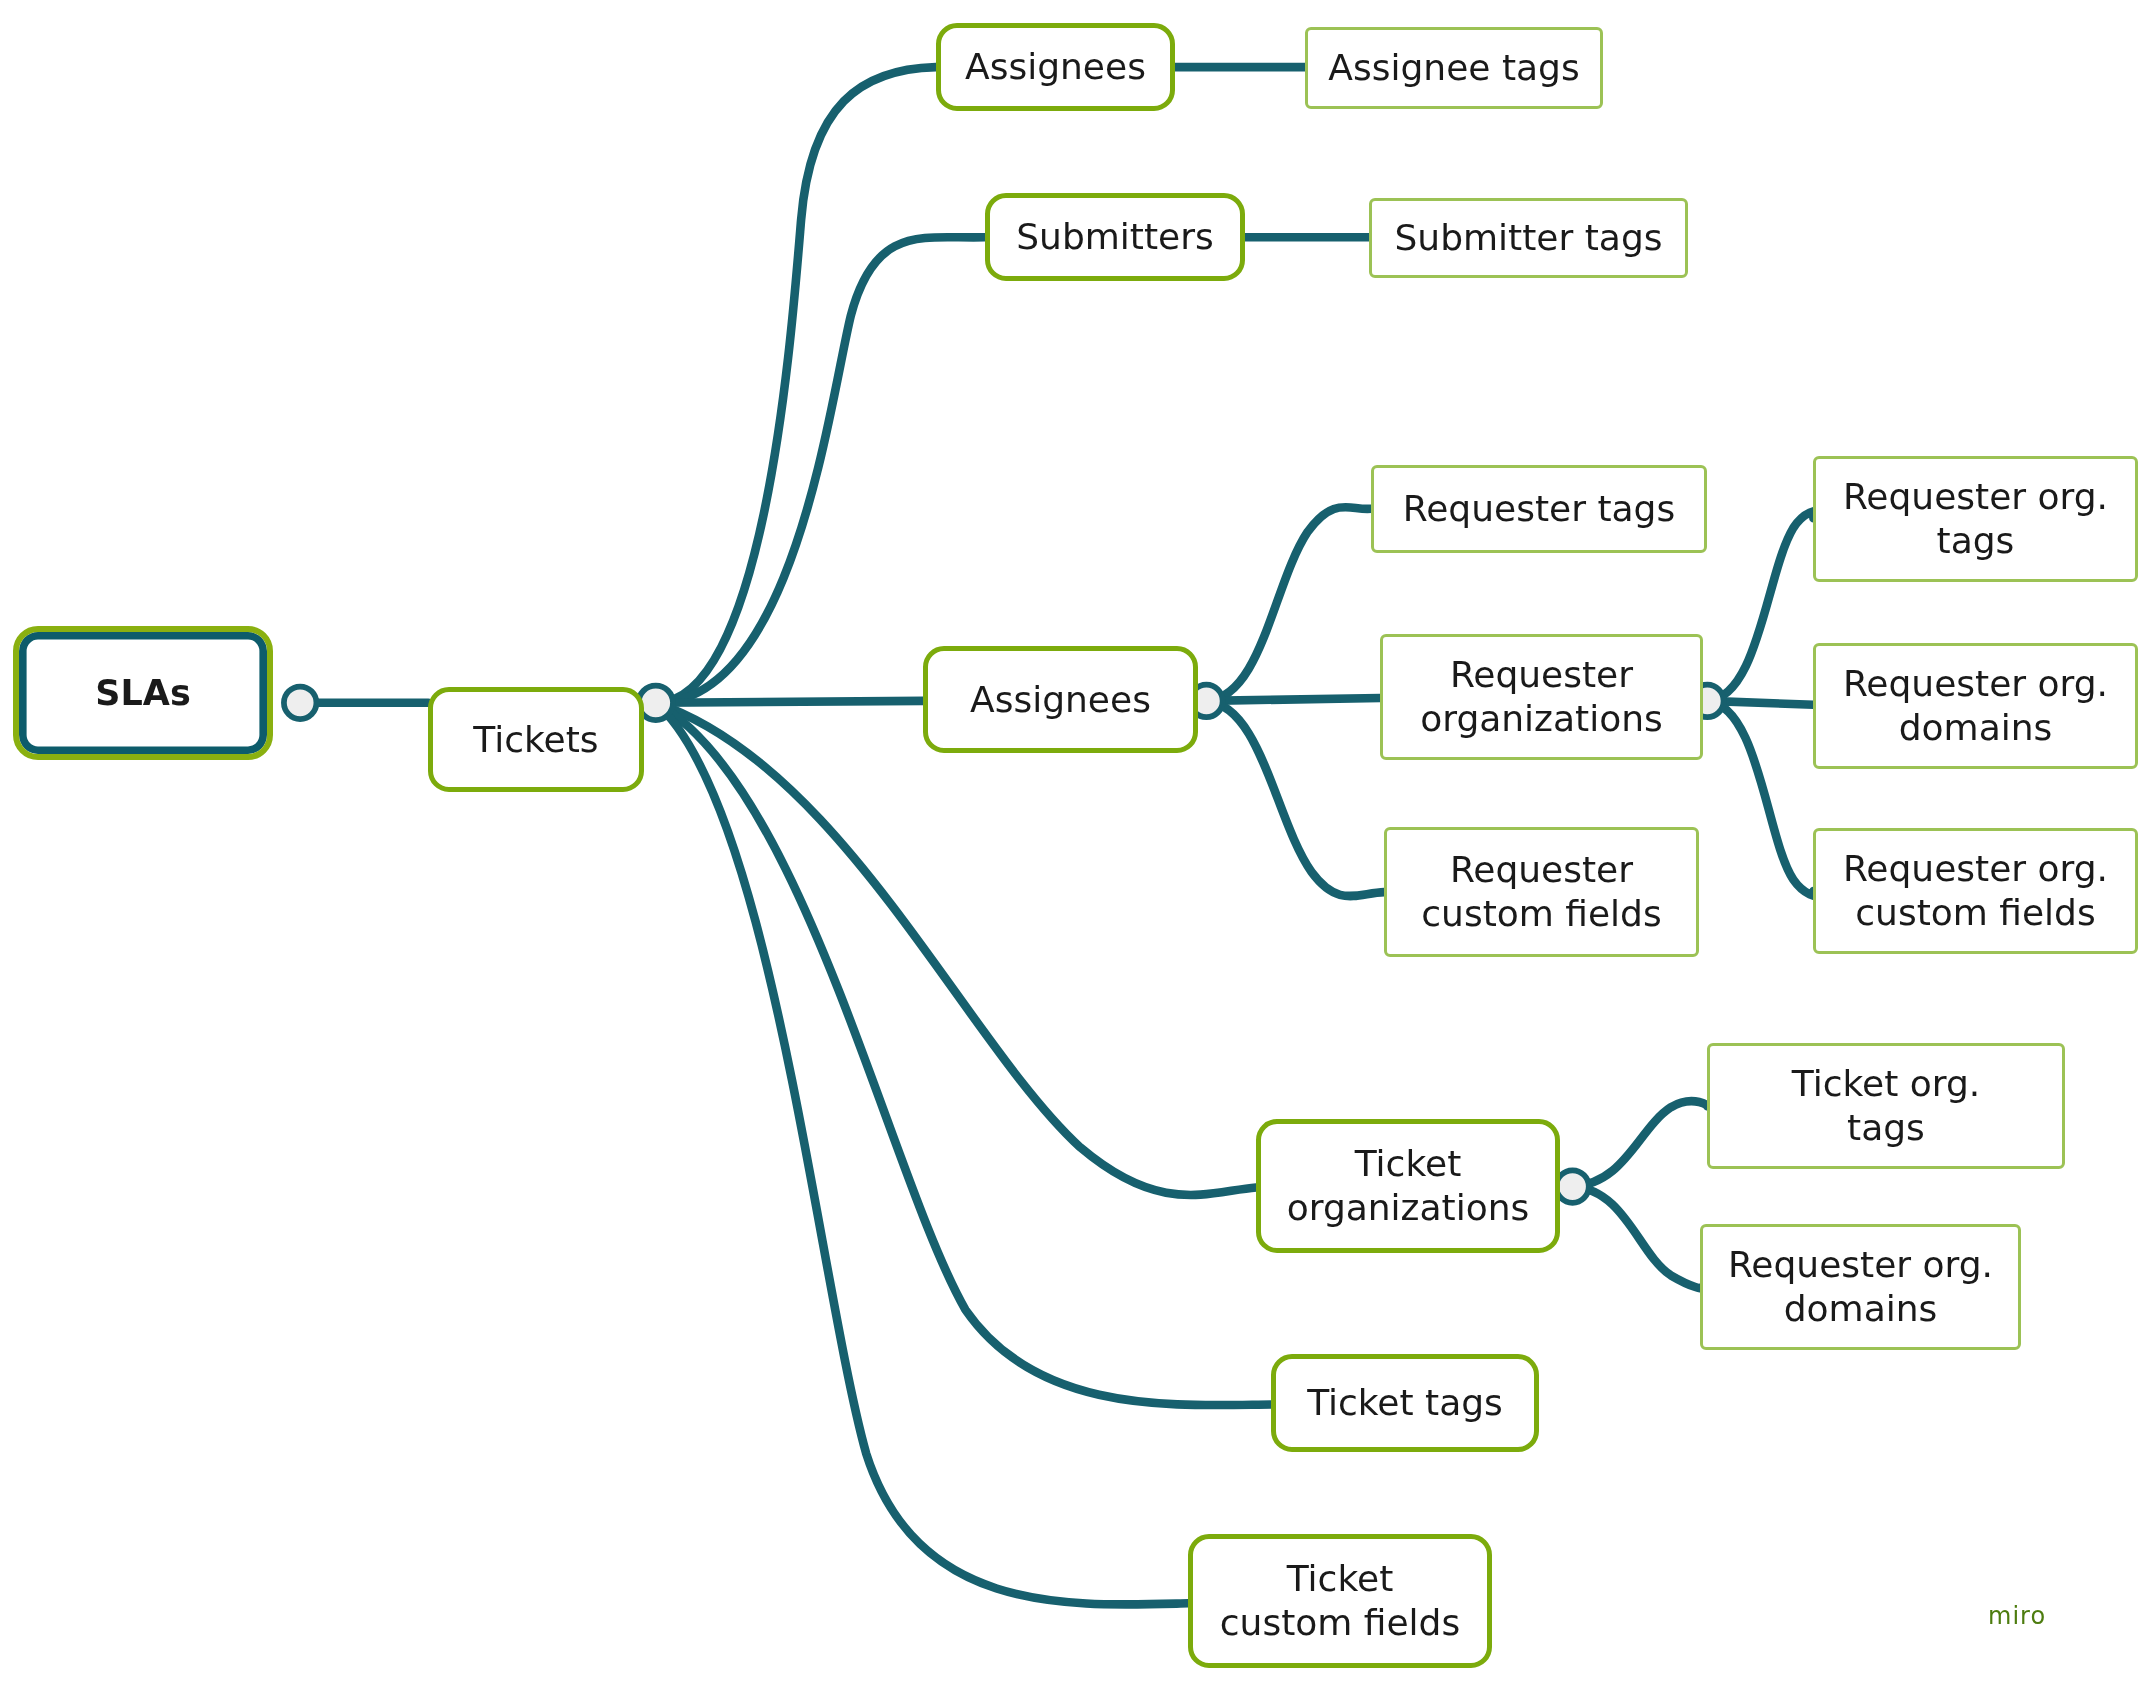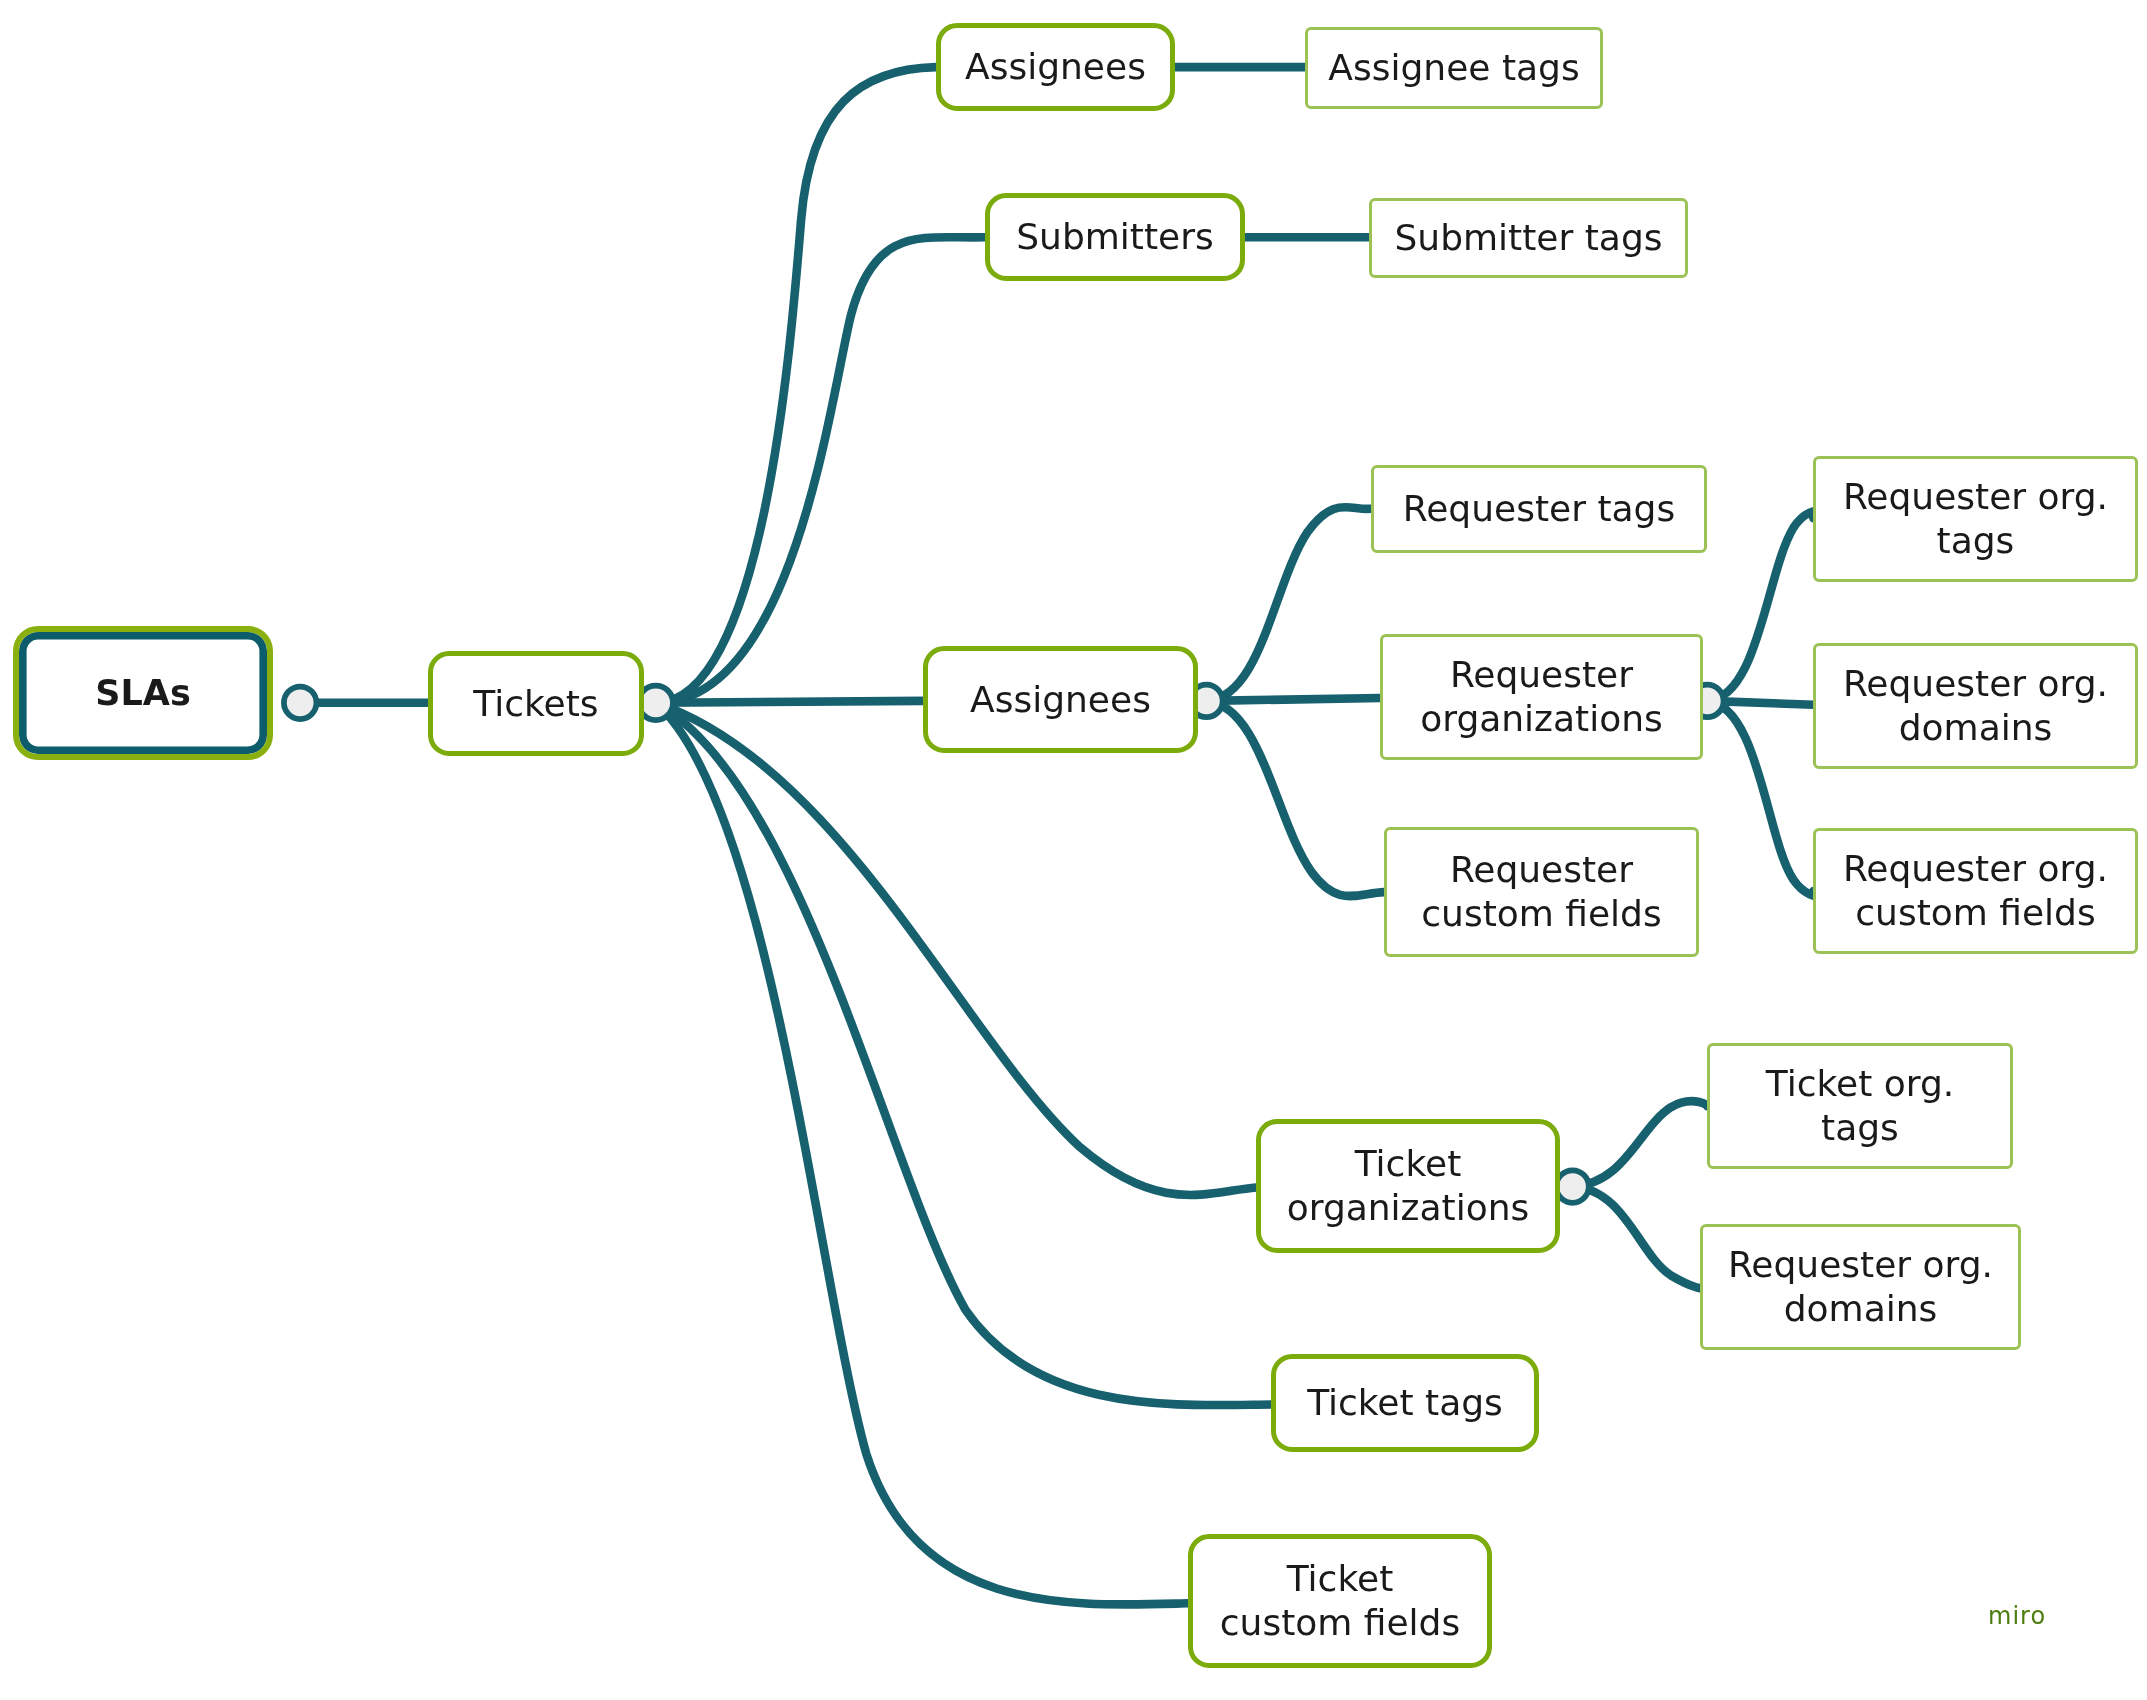--- a/index.html
+++ b/index.html
@@ -98,40 +98,40 @@
         <circle cx="314" cy="735" r="17" fill="#eeeeee" stroke="#17606e" stroke-width="6"></circle>
         <circle cx="686" cy="735" r="18" fill="#eeeeee" stroke="#17606e" stroke-width="6"></circle>
         <circle cx="1262" cy="733" r="17" fill="#eeeeee" stroke="#17606e" stroke-width="6"></circle>
         <circle cx="1786" cy="733" r="17" fill="#eeeeee" stroke="#17606e" stroke-width="6"></circle>
         <circle cx="1645" cy="1241" r="17" fill="#eeeeee" stroke="#17606e" stroke-width="6"></circle>
       </g>
   </svg>
 
   <div id="node-layer">
       <div class="node root" style="left: 13px; top: 626px; width: 260px; height: 134px;">SLAs</div>
-      <div class="node branch" style="left: 428px; top: 651px; width: 216px; height: 105px;">Tickets</div>
+      <div class="node branch" style="left: 428px; top: 687px; width: 216px; height: 105px;">Tickets</div>
       <div class="node branch" style="left: 936px; top: 23px; width: 239px; height: 88px;">Assignees</div>
       <div class="node leaf" style="left: 1305px; top: 27px; width: 298px; height: 82px;">Assignee tags</div>
       <div class="node branch" style="left: 985px; top: 193px; width: 260px; height: 88px;">Submitters</div>
       <div class="node leaf" style="left: 1369px; top: 198px; width: 319px; height: 80px;">Submitter tags</div>
       <div class="node branch" style="left: 923px; top: 646px; width: 275px; height: 107px;">Assignees</div>
       <div class="node leaf" style="left: 1371px; top: 465px; width: 336px; height: 88px;">Requester tags</div>
       <div class="node leaf" style="left: 1380px; top: 634px; width: 323px; height: 126px;">Requester
 organizations</div>
       <div class="node leaf" style="left: 1384px; top: 827px; width: 315px; height: 130px;">Requester
 custom fields</div>
       <div class="node leaf" style="left: 1813px; top: 456px; width: 325px; height: 126px;">Requester org.
 tags</div>
       <div class="node leaf" style="left: 1813px; top: 643px; width: 325px; height: 126px;">Requester org.
 domains</div>
       <div class="node leaf" style="left: 1813px; top: 828px; width: 325px; height: 126px;">Requester org.
 custom fields</div>
       <div class="node branch" style="left: 1256px; top: 1119px; width: 304px; height: 134px;">Ticket
 organizations</div>
-      <div class="node leaf" style="left: 1707px; top: 1043px; width: 306px; height: 126px;">Ticket org.
+      <div class="node leaf" style="left: 1707px; top: 1043px; width: 358px; height: 126px;">Ticket org.
 tags</div>
       <div class="node leaf" style="left: 1700px; top: 1224px; width: 321px; height: 126px;">Requester org.
 domains</div>
       <div class="node branch" style="left: 1271px; top: 1354px; width: 268px; height: 98px;">Ticket tags</div>
       <div class="node branch" style="left: 1188px; top: 1534px; width: 304px; height: 134px;">Ticket
 custom fields</div>
     </div>
 
   <div class="watermark" style="left:1988px; top:1602px;">miro</div>
 

